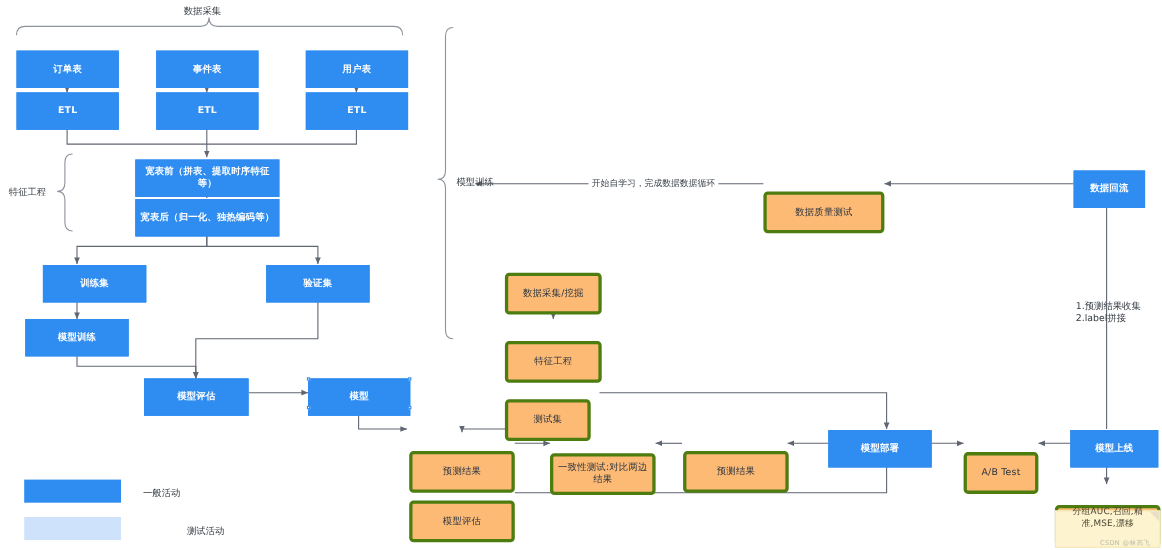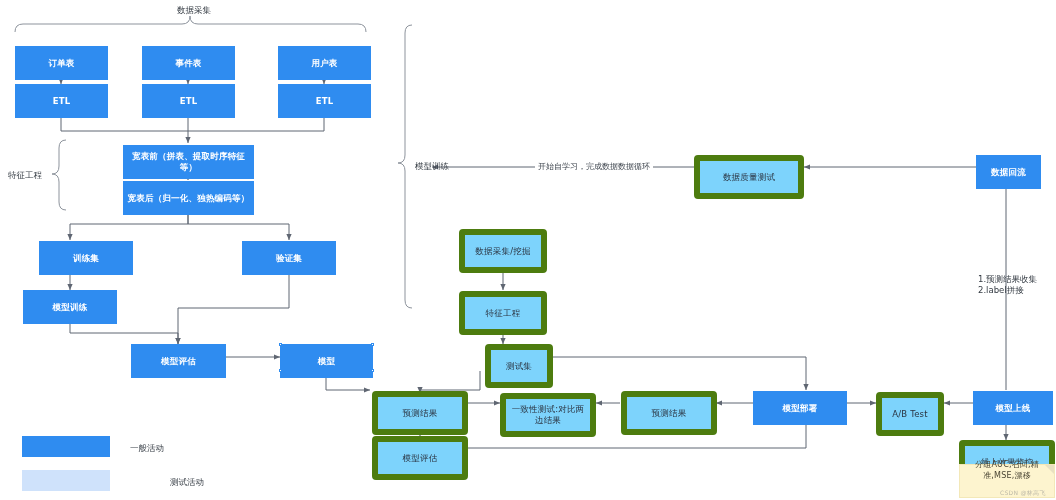--- a/index.html
+++ b/index.html
@@ -32,24 +32,25 @@
     letter-spacing:.2px;
     padding:16px 3px;
   }
   .node.solid{
     background:#2f8cf0;
     color:#ffffff;
     border:1px solid #2f8cf0;
     font-weight:bold;
   }
   .node.light{
-    background:#7dd3fc;
+    background:#fdba74;
     color:#2a3340;
-    border:6px solid #4d7c0f;
+    border:3px solid #4d7c0f;
     border-radius:4px;
+    margin-top:19px;
   }
   .node.note{
     background:#fdf4cf;
     color:#4a4534;
     border:1px solid #f3e8b8;
     font-size:8px;
     line-height:1.3;
     align-items:flex-end;
   }
   .note-fold{
@@ -165,21 +166,21 @@
       <path d="M468,448 L806,448 L806,417" marker-end="url(#ah)"></path>
 
       <path d="M847,403 L876,403" marker-end="url(#ah)"></path>
 
       <path d="M973,403 L944,403" marker-end="url(#ah)"></path>
 
       <path d="M1006,417 L1006,440" marker-end="url(#ah)"></path>
     </g>
   </svg>
 
-  <div class="plain" style="left:177px;top:5px;font-family:Liberation Serif, serif;">数据采集</div>
+  <div class="plain" style="left:167px;top:5px;font-family:Liberation Serif, serif;">数据采集</div>
 
   <div class="node solid" style="left:15px;top:46px;width:93px;height:28px;">订单表</div>
   <div class="node solid" style="left:142px;top:46px;width:93px;height:28px;">事件表</div>
   <div class="node solid" style="left:278px;top:46px;width:93px;height:28px;">用户表</div>
 
   <div class="node solid" style="left:15px;top:84px;width:93px;height:28px;">ETL</div>
   <div class="node solid" style="left:142px;top:84px;width:93px;height:28px;">ETL</div>
   <div class="node solid" style="left:278px;top:84px;width:93px;height:28px;">ETL</div>
 
   <div class="plain" style="left:8px;top:170px;">特征工程</div>
@@ -199,21 +200,21 @@
   <div class="handle" style="left:371px;top:343px;"></div>
   <div class="handle" style="left:279px;top:369px;"></div>
   <div class="handle" style="left:371px;top:369px;"></div>
 
   <div class="plain" style="left:415px;top:161px;">模型训练</div>
 
   <div class="edge-label" style="left:535px;top:161px;">开始自学习，完成数据数据循环</div>
 
   <div class="node light" style="left:459px;top:229px;width:88px;height:26px;">数据采集/挖掘</div>
   <div class="node light" style="left:459px;top:291px;width:88px;height:26px;">特征工程</div>
-  <div class="node light" style="left:485px;top:344px;width:68px;height:26px;">测试集</div>
+  <div class="node light" style="left:459px;top:344px;width:78px;height:26px;">测试集</div>
 
   <div class="node light" style="left:372px;top:391px;width:96px;height:25px;">预测结果</div>
   <div class="node light" style="left:500px;top:393px;width:96px;height:21px;">一致性测试:对比两边结果</div>
   <div class="node light" style="left:621px;top:391px;width:96px;height:25px;">预测结果</div>
   <div class="node light" style="left:372px;top:436px;width:96px;height:25px;">模型评估</div>
 
   <div class="node solid" style="left:753px;top:391px;width:94px;height:26px;">模型部署</div>
   <div class="node light" style="left:876px;top:392px;width:68px;height:24px;">A/B Test</div>
   <div class="node solid" style="left:973px;top:391px;width:80px;height:26px;">模型上线</div>
   <div class="node light" style="left:959px;top:440px;width:96px;height:23px;">线上效果监控</div>

